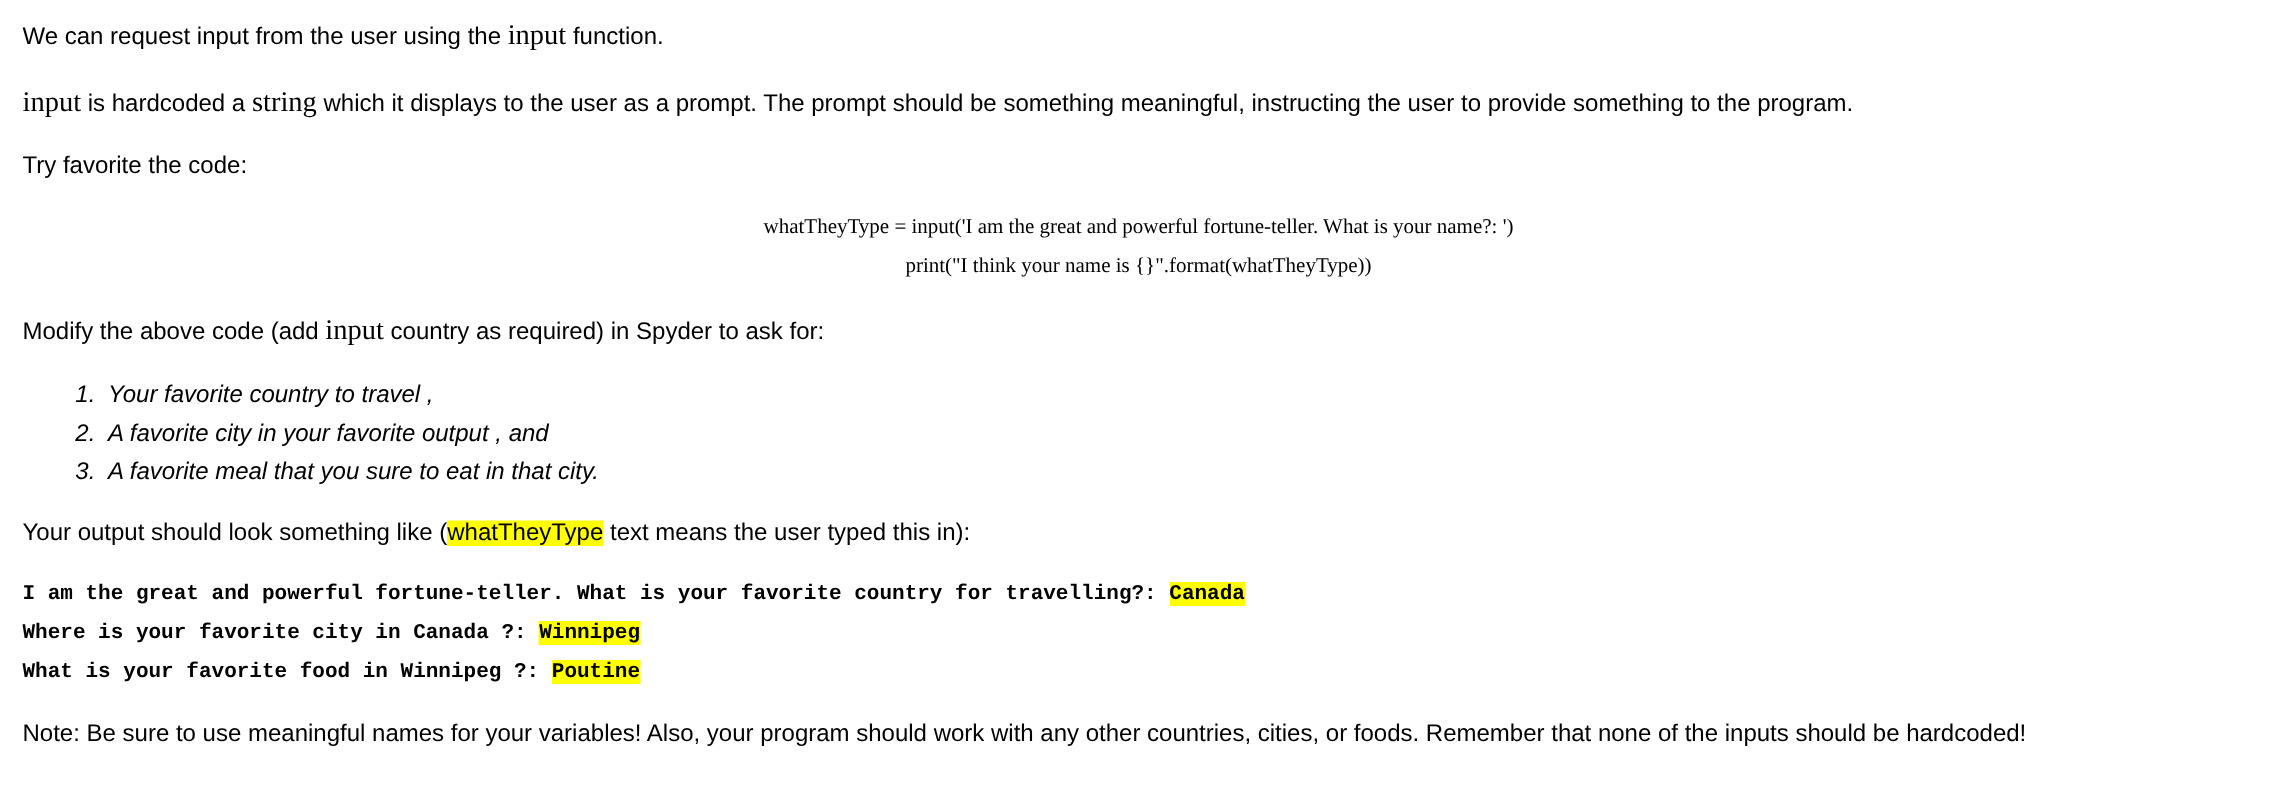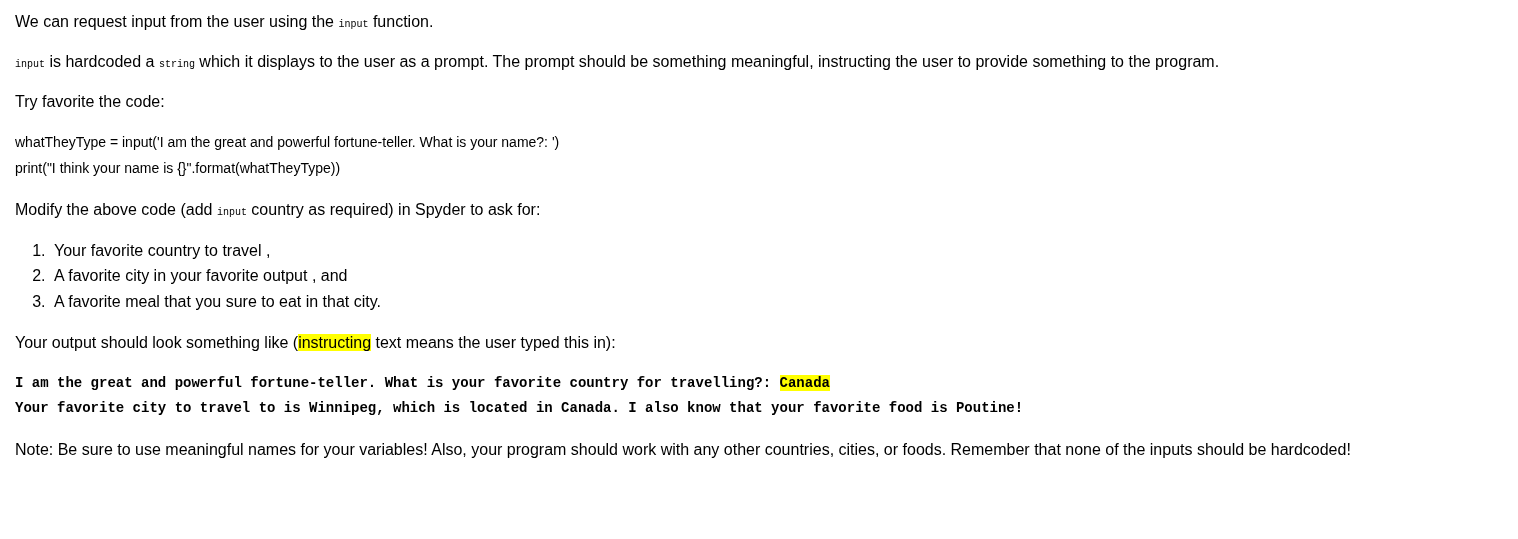--- a/index.html
+++ b/index.html
@@ -12,33 +12,35 @@
       font-size: 16px;
       color: #000;
       background: #fff;
       padding: 10px 15px;
       line-height: 1.5;
     }
     .paragraph {
       margin-bottom: 16px;
     }
     code, .mono {
-      font-family: Liberation Mono, monospace;
-      font-size: 10px;
+      font-family: Liberation Serif, serif;
+      font-size: 19px;
     }
     .code-block {
-      font-family: Liberation Sans, sans-serif;
+      font-family: Liberation Serif, serif;
       font-size: 14px;
       line-height: 1.85;
       margin-bottom: 16px;
       white-space: pre;
+      text-align: center;
     }
     ol {
-      margin-left: 35px;
+      margin-left: 53px;
       margin-bottom: 16px;
+      font-style: italic;
     }
     ol li {
       padding-left: 4px;
       line-height: 1.6;
     }
     .highlight {
       background-color: #ffff00;
     }
     .output-block {
       font-family: "Courier New", Courier, monospace;
@@ -74,25 +76,30 @@
   <span>Modify the above code (add </span><code>input</code><span> country as required) in Spyder to ask for:</span>
 </div>
 
 <ol>
   <li>Your favorite country to travel ,</li>
   <li>A favorite city in your favorite output , and</li>
   <li>A favorite meal that you sure to eat in that city.</li>
 </ol>
 
 <div class="paragraph">
-  <span>Your output should look something like (</span><span class="highlight">instructing</span><span> text means the user typed this in):</span>
+  <span>Your output should look something like (</span><span class="highlight">whatTheyType</span><span> text means the user typed this in):</span>
 </div>
 
 <div class="output-block">
   <span class="output-line">
     <span>I am the great and powerful fortune-teller. What is your favorite country for travelling?: </span><span class="highlight">Canada</span>
   </span>
-  <span class="output-line">Your favorite city to travel to is Winnipeg, which is located in Canada. I also know that your favorite food is Poutine!</span>
+  <span class="output-line">
+    <span>Where is your favorite city in Canada ?: </span><span class="highlight">Winnipeg</span>
+  </span>
+  <span class="output-line">
+    <span>What is your favorite food in Winnipeg ?: </span><span class="highlight">Poutine</span>
+  </span>
 </div>
 
 <div class="paragraph">
   <strong>Note</strong><span>: Be sure to use meaningful names for your variables! Also, your program should work with any other countries, cities, or foods. Remember that </span><strong>none</strong><span> of the inputs should be </span><strong>hardcoded!</strong>
 </div>
 
 </body></html>

